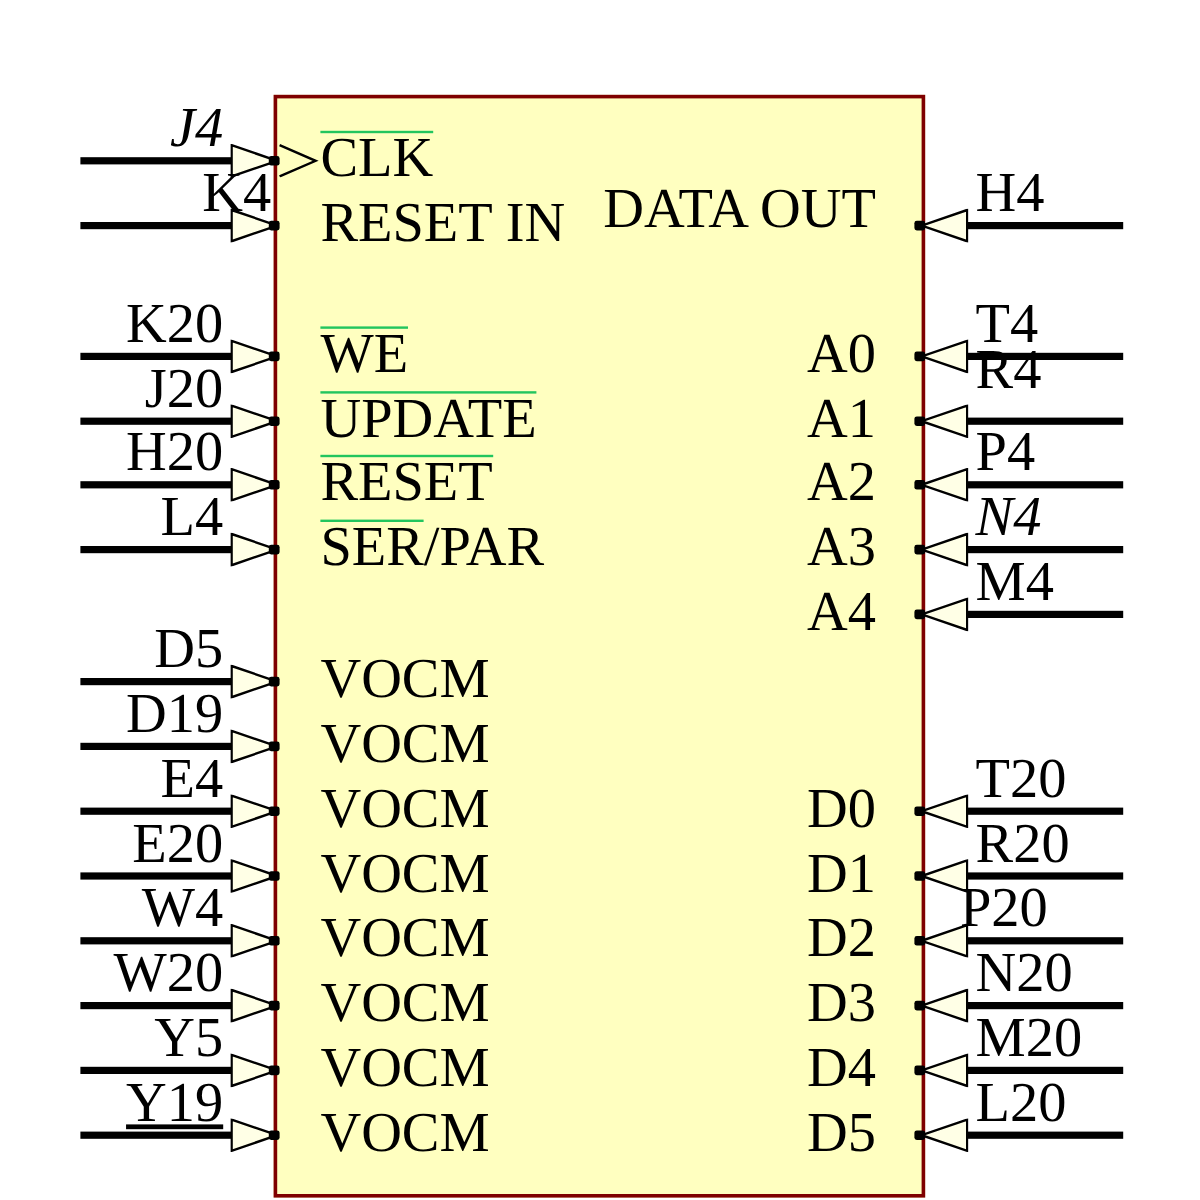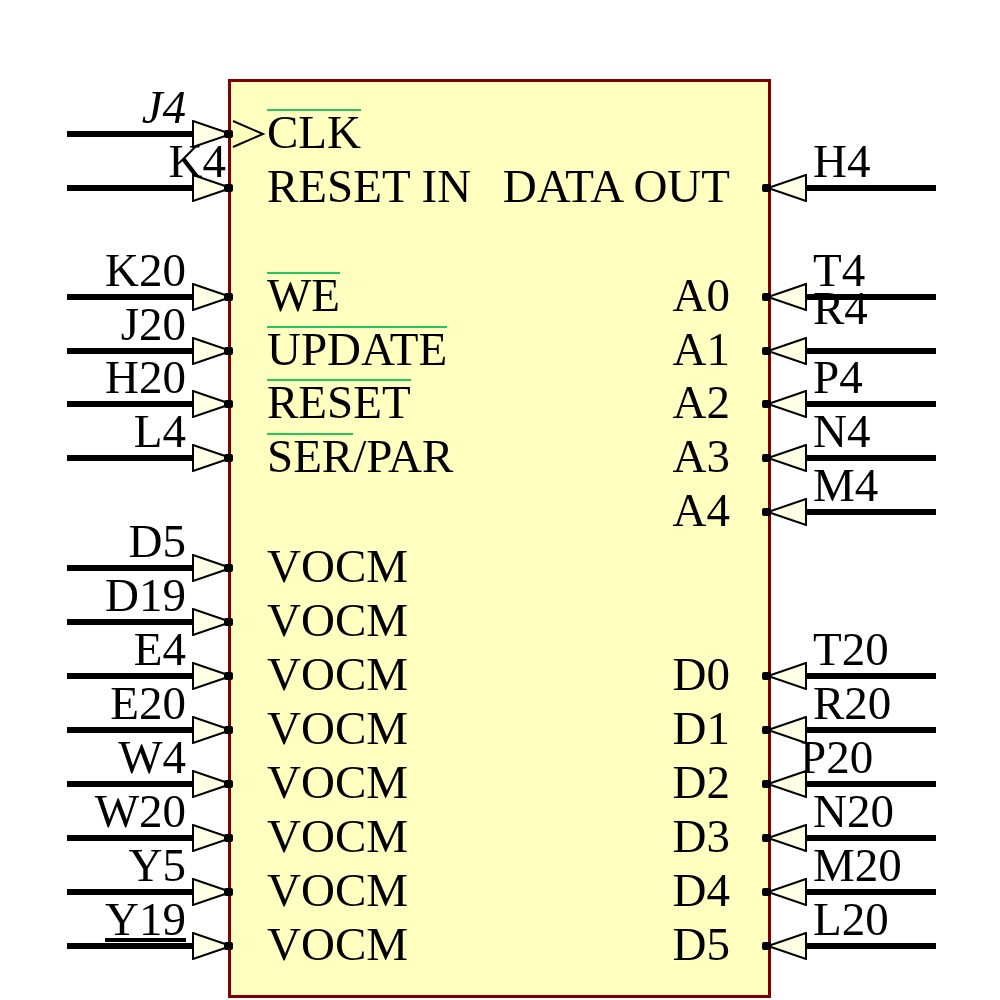--- a/index.html
+++ b/index.html
@@ -174,21 +174,21 @@
         <div class="pad pleft" style="left: 0px; width: 186px; top: 894px; text-decoration: underline;">Y19</div>
         <div class="sig" style="left: 267px; top: 919px;"><span class="plain">VOCM</span></div>
       </div>
       <div>
         <div class="hline" style="left: 804px; top: 185px; width: 132px; background: rgb(0, 0, 0);"></div>
         <div class="icon-wrap" style="left: 767px; top: 174px;"><svg width="40" height="28" viewBox="0 0 40 28">
             <polygon points="39,1 1,14 39,27" fill="#ffffe6" stroke="#000000" stroke-width="2"></polygon>
           </svg></div>
         <div class="dot" style="left: 762px; top: 184px; background: rgb(0, 0, 0);"></div>
         <div class="pad pright" style="left: 813px; width: 180px; top: 136px;">H4</div>
-        <div class="sig sright" style="left: 430px; width: 300px; top: 161px; text-align: right;"><span class="plain">DATA OUT</span></div>
+        <div class="sig sright" style="left: 430px; width: 300px; top: 149px; text-align: right;"><span class="plain">DATA OUT</span></div>
       </div>
       <div>
         <div class="hline" style="left: 804px; top: 294px; width: 132px; background: rgb(0, 0, 0);"></div>
         <div class="icon-wrap" style="left: 767px; top: 283px;"><svg width="40" height="28" viewBox="0 0 40 28">
             <polygon points="39,1 1,14 39,27" fill="#ffffe6" stroke="#000000" stroke-width="2"></polygon>
           </svg></div>
         <div class="dot" style="left: 762px; top: 293px; background: rgb(0, 0, 0);"></div>
         <div class="pad pright" style="left: 813px; width: 180px; top: 245px;">T4</div>
         <div class="sig sright" style="left: 430px; width: 300px; top: 270px;"><span class="plain">A0</span></div>
       </div>
@@ -209,21 +209,21 @@
         <div class="dot" style="left: 762px; top: 400px; background: rgb(0, 0, 0);"></div>
         <div class="pad pright" style="left: 813px; width: 180px; top: 352px;">P4</div>
         <div class="sig sright" style="left: 430px; width: 300px; top: 377px;"><span class="plain">A2</span></div>
       </div>
       <div>
         <div class="hline" style="left: 804px; top: 455px; width: 132px; background: rgb(0, 0, 0);"></div>
         <div class="icon-wrap" style="left: 767px; top: 444px;"><svg width="40" height="28" viewBox="0 0 40 28">
             <polygon points="39,1 1,14 39,27" fill="#ffffe6" stroke="#000000" stroke-width="2"></polygon>
           </svg></div>
         <div class="dot" style="left: 762px; top: 454px; background: rgb(0, 0, 0);"></div>
-        <div class="pad pright" style="left: 813px; width: 180px; top: 406px;">N4</div>
+        <div class="pad pright" style="left: 813px; width: 180px; top: 406px; font-style: italic;">N4</div>
         <div class="sig sright" style="left: 430px; width: 300px; top: 431px;"><span class="plain">A3</span></div>
       </div>
       <div>
         <div class="hline" style="left: 804px; top: 509px; width: 132px; background: rgb(0, 0, 0);"></div>
         <div class="icon-wrap" style="left: 767px; top: 498px;"><svg width="40" height="28" viewBox="0 0 40 28">
             <polygon points="39,1 1,14 39,27" fill="#ffffe6" stroke="#000000" stroke-width="2"></polygon>
           </svg></div>
         <div class="dot" style="left: 762px; top: 508px; background: rgb(0, 0, 0);"></div>
         <div class="pad pright" style="left: 813px; width: 180px; top: 460px;">M4</div>
         <div class="sig sright" style="left: 430px; width: 300px; top: 485px;"><span class="plain">A4</span></div>

